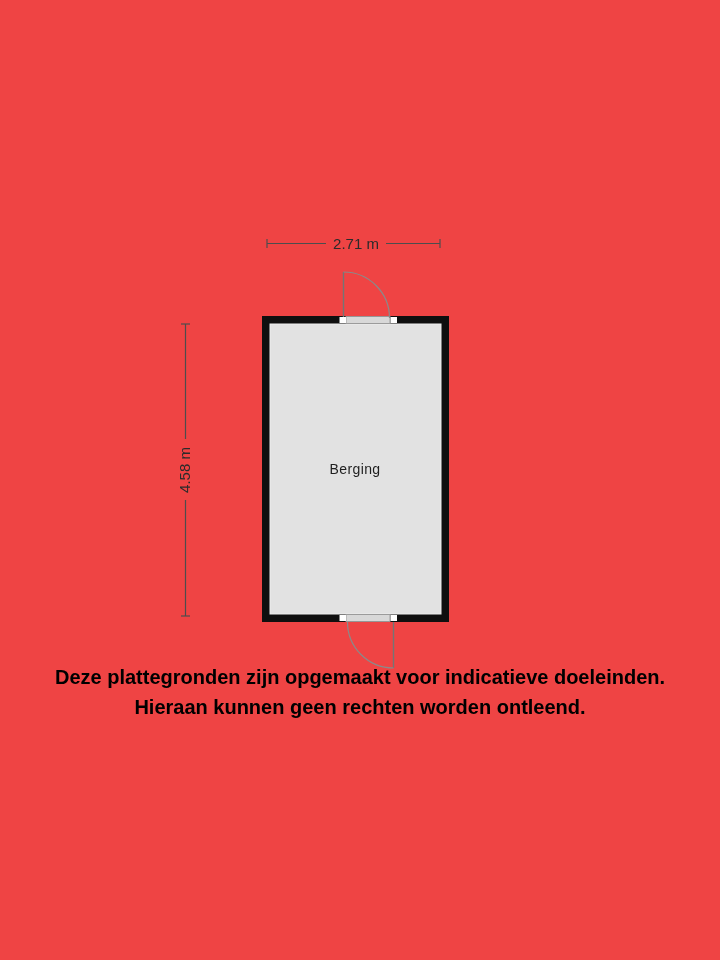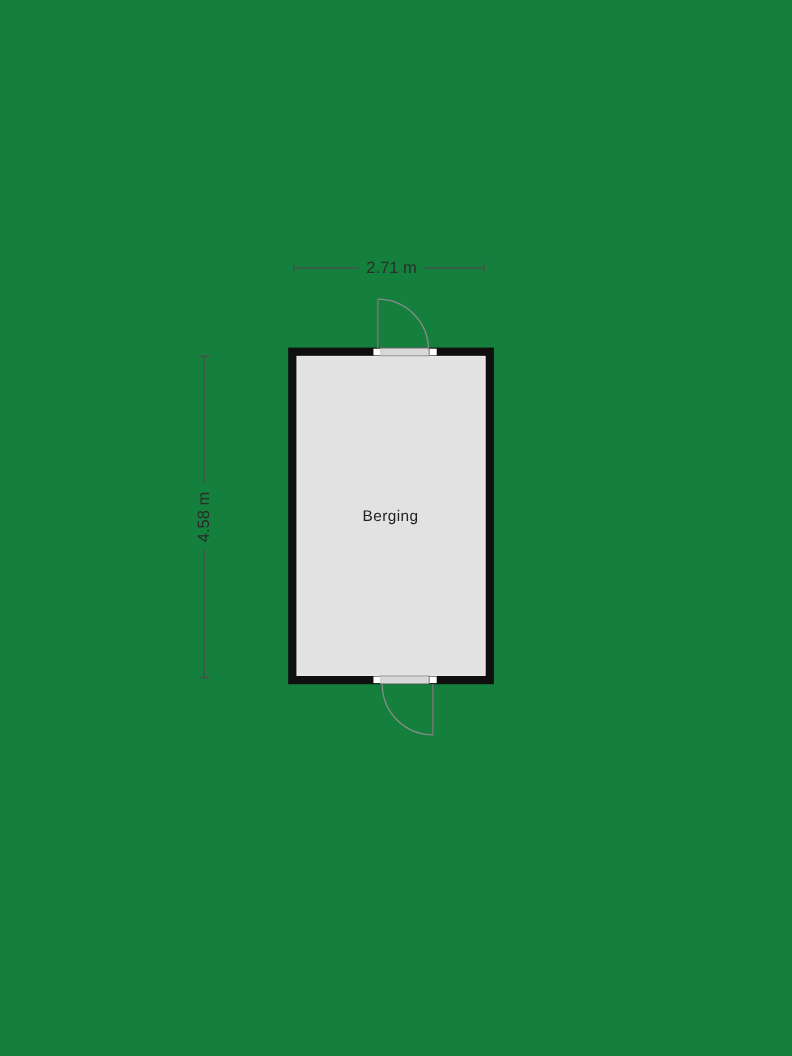--- a/index.html
+++ b/index.html
@@ -4,21 +4,21 @@
 <style>
   html, body {
     margin: 0;
     padding: 0;
     background: #ffffff;
   }
   .canvas {
     position: relative;
     width: 720px;
     height: 960px;
-    background: #15803d;
+    background: #ef4444;
     overflow: hidden;
     font-family: "Liberation Sans", "DejaVu Sans", sans-serif;
   }
   .plan-svg {
     position: absolute;
     left: 0;
     top: 0;
   }
   .dim-line {
     stroke: #4d4d4d;
@@ -102,14 +102,18 @@
       <rect class="opening-band" x="346" y="614.5" width="44" height="7" fill="#d8d8d8"></rect>
       <rect class="jamb" x="339.5" y="615" width="6.5" height="6"></rect>
       <rect class="jamb" x="390.5" y="615" width="6.5" height="6"></rect>
       <line class="door-leaf" x1="393.5" y1="622" x2="393.5" y2="668"></line>
       <path class="door-arc" d="M 347.5 622 A 46 46 0 0 0 393.5 668"></path>
     </g>
 
     <text class="room-label" x="355" y="474" text-anchor="middle">Berging</text>
   </svg>
 
+  <div class="disclaimer">
+    <div>Deze plattegronden zijn opgemaakt voor indicatieve doeleinden.</div>
+    <div>Hieraan kunnen geen rechten worden ontleend.</div>
+  </div>
 
 </div>
 
 </body></html>

